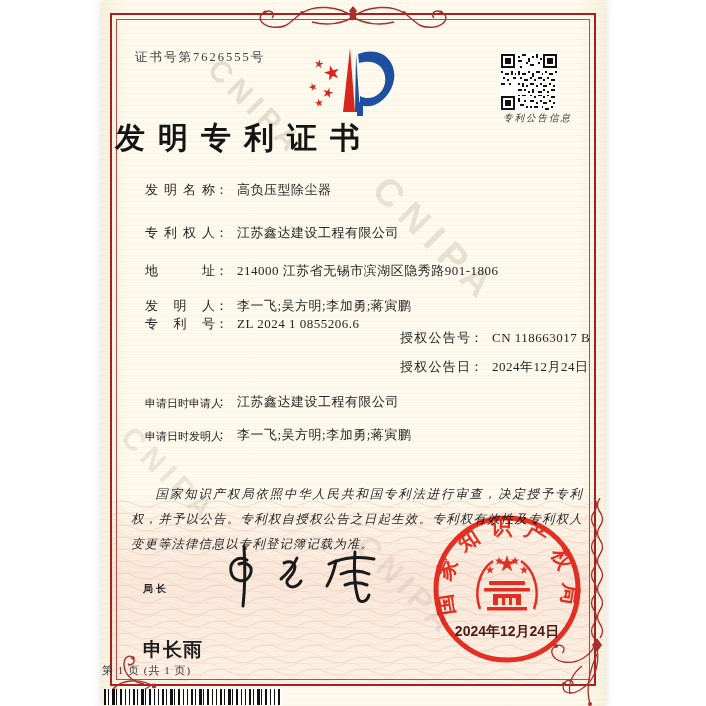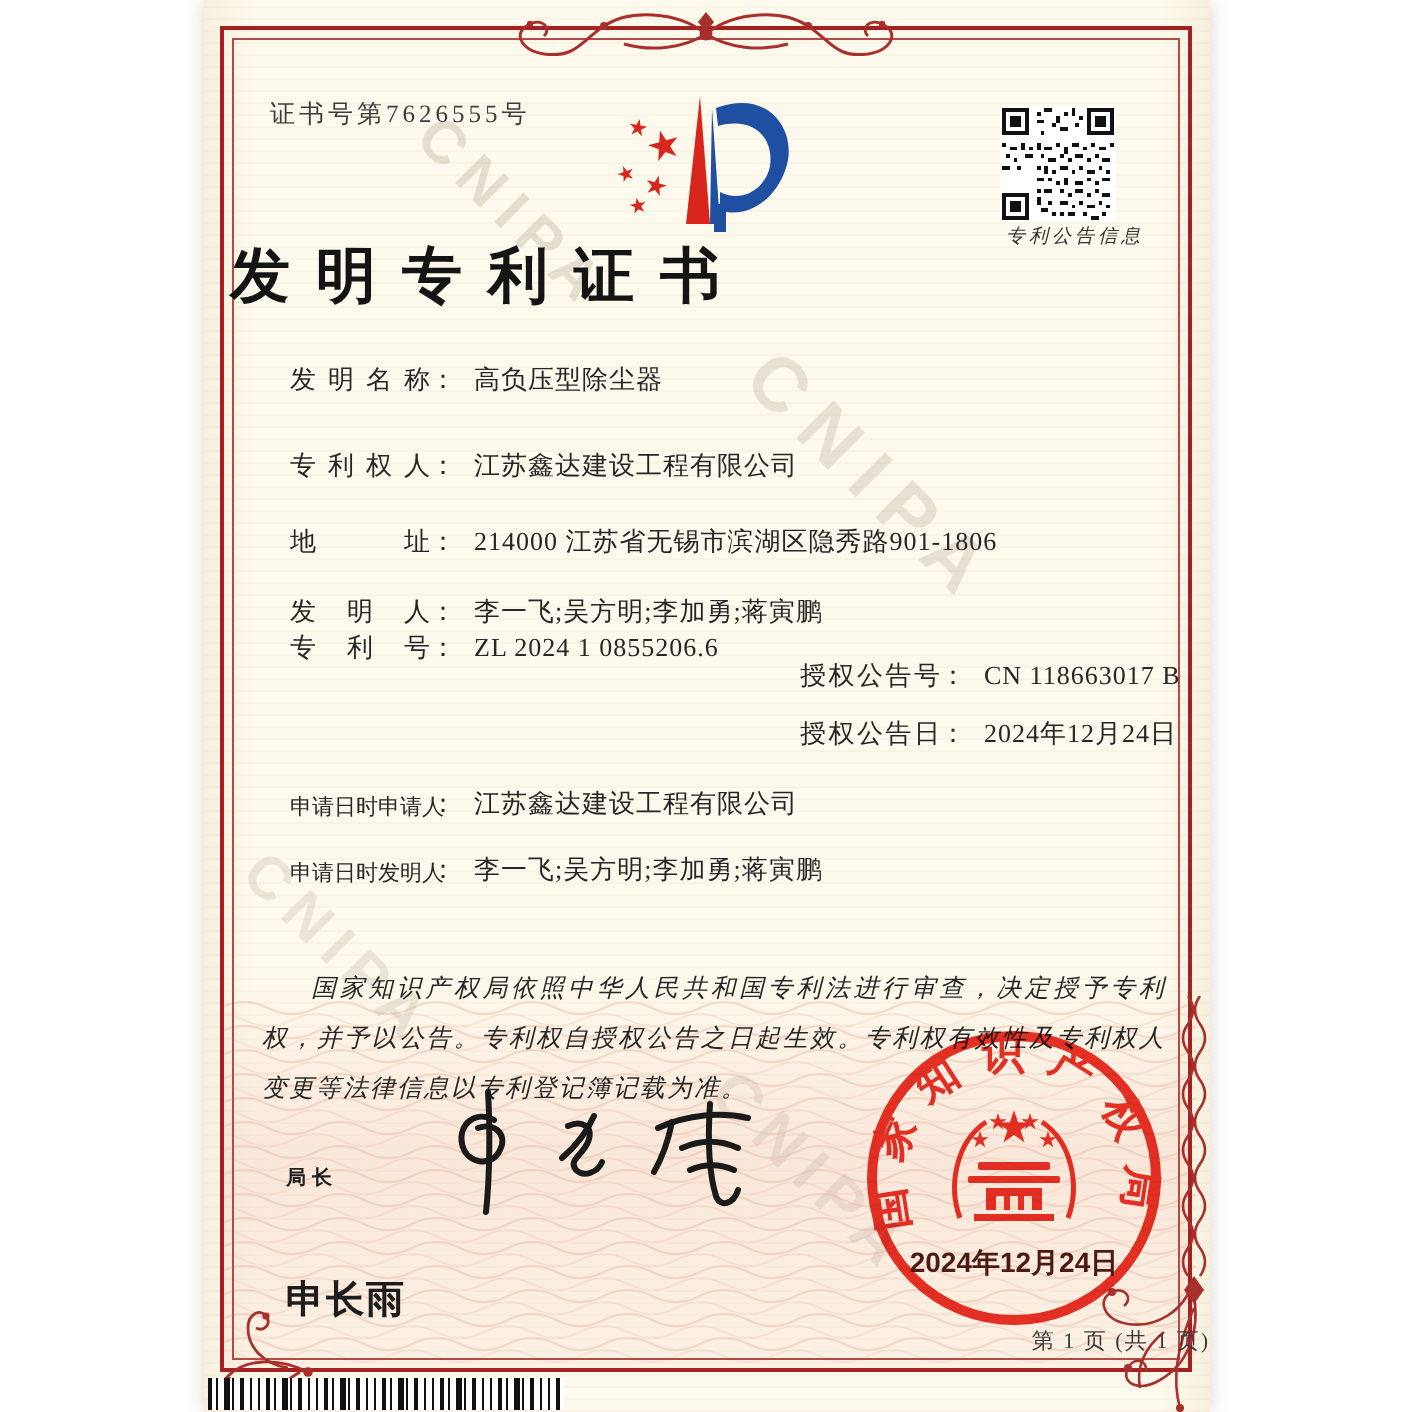--- a/index.html
+++ b/index.html
@@ -37,21 +37,21 @@
   .colon{margin-right:9px;}
   .fvalue{letter-spacing:.5px;margin-top:35px;}
   .legal{position:absolute;left:29px;top:482px;width:452px;font-size:12.3px;line-height:25px;
          font-style:italic;color:#262626;text-align:justify;text-indent:2em;letter-spacing:1.2px;}
   .signer-title{position:absolute;left:41px;top:565px;font-size:10px;font-weight:bold;letter-spacing:3px;
          color:#1d1d1d;font-family:"Liberation Sans","DejaVu Sans",sans-serif;margin-top:17px;}
   .signer-name{position:absolute;left:41px;top:589px;font-size:19px;font-weight:bold;letter-spacing:1px;
          color:#1d1d1d;font-family:"Liberation Sans","DejaVu Sans",sans-serif;margin-top:48px;}
   .signature{position:absolute;left:115px;top:540px;}
   .seal{position:absolute;left:326px;top:510px;mix-blend-mode:multiply;opacity:.95;}
-  .footer{position:absolute;left:0;right:0;top:663px;text-align:right;font-size:11px;color:#3a3a3a;letter-spacing:1px;}
+  .footer{position:absolute;left:0;right:0;top:663px;text-align:left;font-size:11px;color:#3a3a3a;letter-spacing:1px;}
   .barcode{position:absolute;left:2px;top:689px;width:178px;height:16px;background-color:#fff;
     background-image:repeating-linear-gradient(90deg,
       #111 0 2px,transparent 2px 4px,#111 4px 5px,transparent 5px 8px,
       #111 8px 11px,transparent 11px 12px,#111 12px 13px,transparent 13px 16px,
       #111 16px 18px,transparent 18px 21px,#111 21px 22px,transparent 22px 25px,
       #111 25px 26px,transparent 26px 29px);}
   .orn{position:absolute;pointer-events:none;}
   .orn-top{left:136px;top:2px;}
   .orn-bl{left:-8px;top:648px;}
   .orn-right{left:428px;top:498px;}

